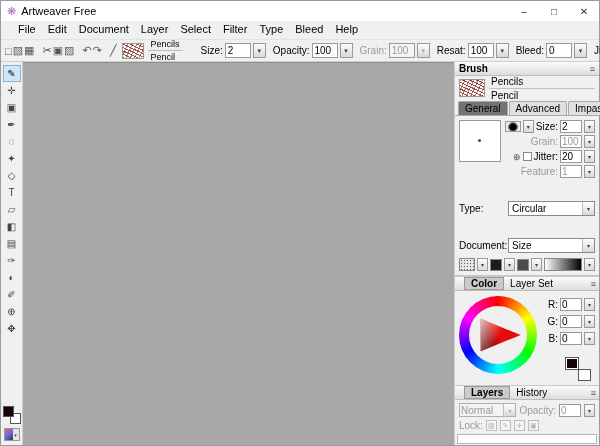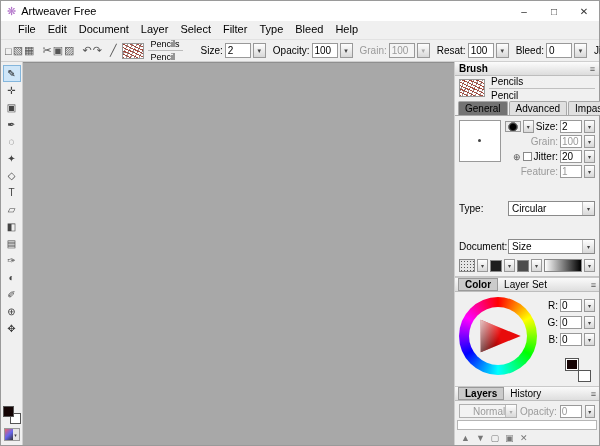--- a/index.html
+++ b/index.html
@@ -92,40 +92,40 @@
 
   .texture-row { display:flex; align-items:center; gap:2px; padding:4px 4px 4px; border-bottom:1px solid #c5c5c5; }
   .tex-swatch { width:16px; height:13px; border:1px solid #888; background-color:#e5e5e5;
     background-image:radial-gradient(#555 0.8px, transparent 1px); background-size:3px 3px; }
   .small-swatch { width:12px; height:12px; border:1px solid #888; background:#1d1d1d; }
   .small-swatch.alt { background:#4c4c4c; }
   .grad-swatch { flex:1; height:13px; border:1px solid #888; background:linear-gradient(to right,#fff,#000); }
 
   .header-tabs { display:flex; align-items:center; height:15px; min-height:15px; background:linear-gradient(#fafafa,#dedede); border-top:1px solid #c9c9c9; border-bottom:1px solid #bdbdbd; padding:0 3px; }
   .htab { padding:0 6px; height:13px; display:flex; align-items:center; }
-  .htab.active { background:#cbcbcb; border:1px solid #9a9a9a; font-weight:bold; }
+  .htab.active { background:#cbcbcb; border:1px solid #9a9a9a; font-weight:bold;margin-left:6px; }
 
   .color-body { display:flex; padding:5px 4px 4px; gap:4px; }
   .wheel { width:78px; height:78px; position:relative; }
   .ring { position:absolute; inset:0; border-radius:50%;
     background:conic-gradient(from 0deg, #f00, #ff0, #0f0, #0ff, #00f, #f0f, #f00); }
   .ring-hole { position:absolute; inset:10px; border-radius:50%; background:#f0f0f0; }
   .hsv-triangle { position:absolute; inset:12px;
     clip-path:polygon(92% 50%, 18% 20%, 18% 80%);
     background:linear-gradient(115deg, #fff 8%, rgba(255,255,255,0) 52%),
                linear-gradient(65deg, #000 8%, rgba(0,0,0,0) 52%), #e80b0b; }
   .rgb-col { flex:1; display:flex; flex-direction:column; gap:4px; padding-top:2px; }
   .rgb-row { display:flex; align-items:center; justify-content:flex-end; gap:2px; }
   .rgb-label { width:12px; text-align:right; }
   .fgbg2 { position:relative; width:26px; height:24px; margin-top:8px; align-self:flex-end; margin-right:4px; }
   .fgbg2 .front { position:absolute; left:0; top:0; width:14px; height:13px; background:#160505; border:1px solid #555; z-index:2; box-shadow:inset 0 0 0 1px #fff; }
   .fgbg2 .back { position:absolute; right:0; bottom:0; width:13px; height:12px; background:#fff; border:1px solid #555; }
 
   .layers-controls { display:flex; align-items:center; gap:3px; padding:3px 4px 2px; }
-  .blend-select { width:58px; height:14px; border:1px solid #b0b0b0; background:#f3f3f3; color:#9a9a9a; display:flex; align-items:center; padding:0 0 0 13px; }
+  .blend-select { width:58px; height:14px; border:1px solid #b0b0b0; background:#f3f3f3; color:#9a9a9a; display:flex; align-items:center; padding:0 0 0 1px; }
   .blend-select .dd-arrow { color:#aaa; }
   .lock-row { display:flex; align-items:center; gap:3px; padding:1px 4px 3px; color:#9a9a9a; }
   .lock-box { width:11px; height:11px; border:1px solid #bdbdbd; background:#f5f5f5; display:flex; align-items:center; justify-content:center; font-size:7px; color:#b0b0b0; }
   .layers-list { flex:1; margin:0 2px; background:#fff; border:1px solid #b5b5b5; min-height:10px; }
   .layers-bottom { height:15px; min-height:15px; display:flex; align-items:center; gap:6px; padding:1px 6px; }
   .lb-icon { color:#777; font-size:9px; }
 </style>
 </head>
 <body>
 
@@ -454,20 +454,35 @@
           <span>Normal</span>
           <span class="dd-arrow">▾</span>
         </div>
         <span class="dis">Opacity:</span>
         <input class="gen-input dis" readonly="" value="0" style="">
         <div class="mini-spin dis">
             <span>▾</span>
           </div>
       </div>
 
+      <div class="lock-row">
+        <span>Lock:</span>
+        <div class="lock-box">
+            <span>▨</span>
+          </div>
+        <div class="lock-box">
+            <span>✎</span>
+          </div>
+        <div class="lock-box">
+            <span>✛</span>
+          </div>
+        <div class="lock-box">
+            <span>▣</span>
+          </div>
+      </div>
 
       <div class="layers-list"></div>
 
       <div class="layers-bottom">
         <span class="lb-icon">▲</span>
         <span class="lb-icon">▼</span>
         <span class="lb-icon">▢</span>
         <span class="lb-icon">▣</span>
         <span class="lb-icon">✕</span>
       </div>

